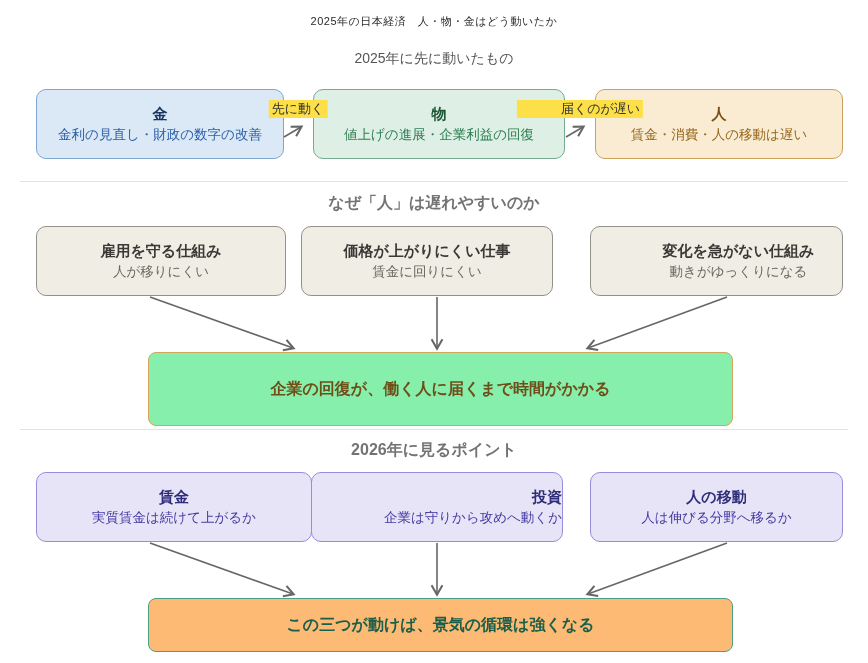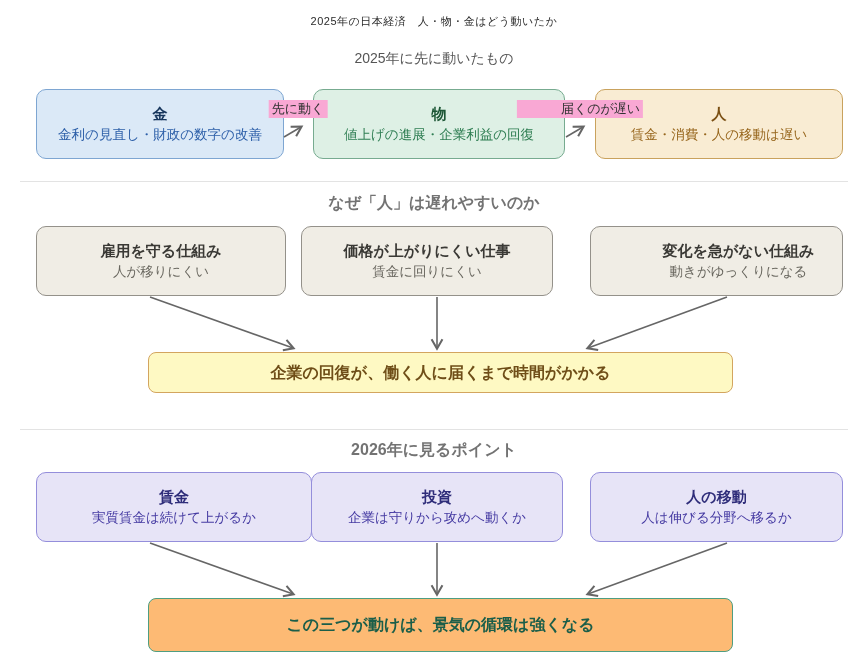--- a/index.html
+++ b/index.html
@@ -34,35 +34,35 @@
 
   .n-gray{background:#f0ede5;border-color:#94918a;}
   .n-gray .t{color:#3a3935;} .n-gray .d{color:#69675f;}
   .n-emp   {left:36px; top:226px;width:250px;}
   .n-price {left:301px;top:226px;width:252px;}
   .n-change{left:590px;top:226px;width:253px;padding-left:44px;}
 
   .n-purple{background:#e7e4f7;border-color:#948edb;}
   .n-purple .t{color:#2f2d7a;} .n-purple .d{color:#453aa2;}
   .n-wage  {left:36px; top:472px;width:276px;}
-  .n-invest{left:311px;top:472px;width:252px;}
+  .n-invest{left:311px;top:472px;width:252px;align-items:flex-end;}
   .n-move  {left:590px;top:472px;width:253px;}
 
   .n-wide{left:148px;width:585px;border-radius:8px;}
   .n-wide .c{font-size:16px;font-weight:bold;}
-  .n-concl1{top:352px;height:41px;background:#fef9c3;border-color:#d3a55f;}
+  .n-concl1{top:352px;height:74px;background:#86efac;border-color:#d3a55f;}
   .n-concl1 .c{color:#6f4e18;}
   .n-concl2{top:598px;height:54px;background:#fdba74;border-color:#4f9e81;}
   .n-concl2 .c{color:#1b5e49;}
 
   .arrows{position:absolute;left:0;top:0;z-index:5;pointer-events:none;}
   .edge{stroke:#666;stroke-width:1.6;fill:none;}
 
   .edge-label{
-    position:absolute;font-size:13px;color:#333;background:#f9a8d4;
+    position:absolute;font-size:13px;color:#333;background:#fde047;
     padding:0 3px;z-index:10;transform:translateX(-50%);white-space:nowrap;
   }
   .el-1{left:298px;top:100px;}
   .el-2{left:580px;top:100px;padding-left:44px;}
 </style>
 </head>
 <body>
 
 <div class="canvas">
 

